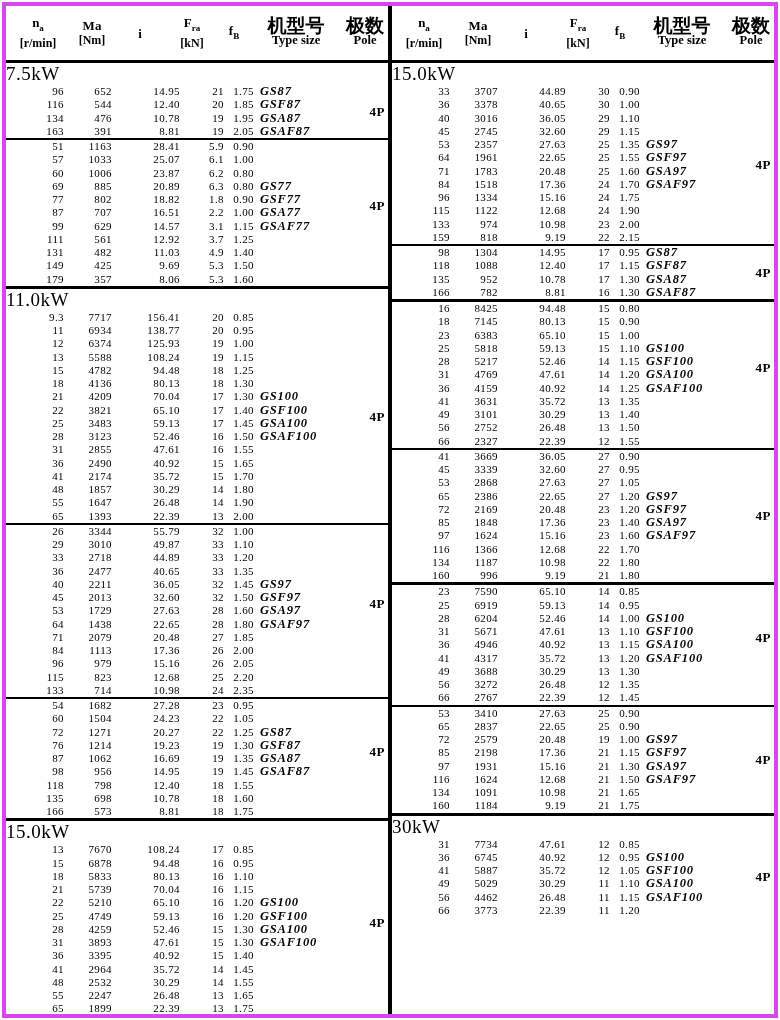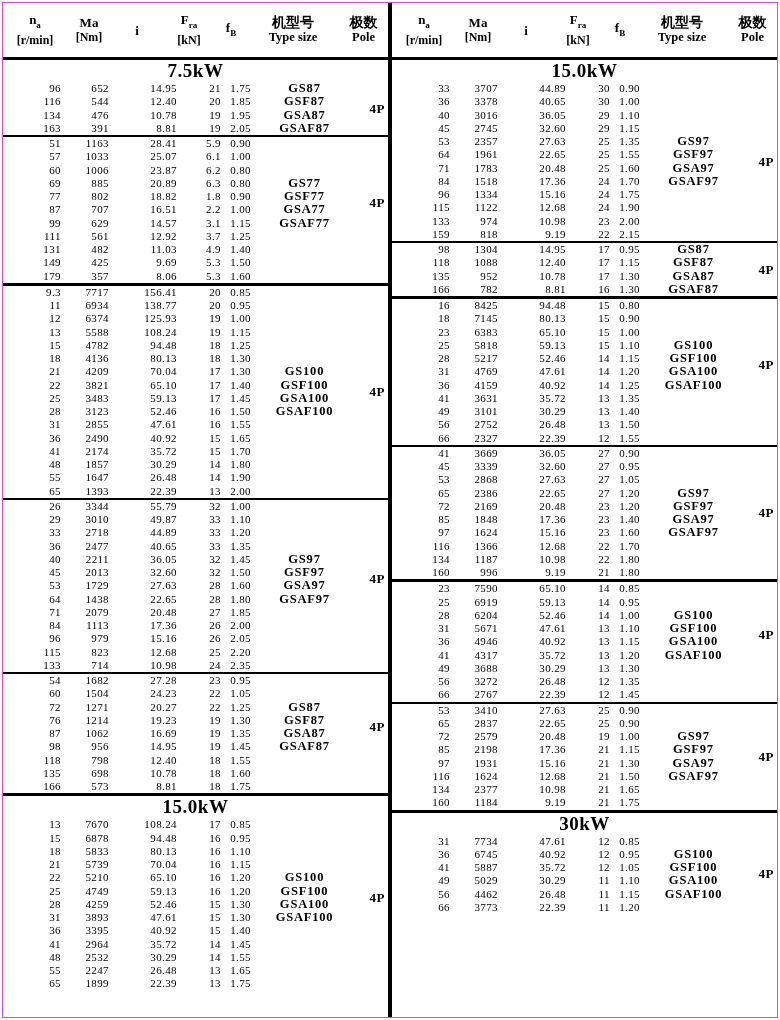--- a/index.html
+++ b/index.html
@@ -7,21 +7,21 @@
     position:relative;
     width:780px;height:1020px;
     background:#fdfdfb;
     box-sizing:border-box;
     overflow:hidden;
     font-family:"Liberation Serif","DejaVu Serif",serif;
     color:#000;
   }
   #frame{
     position:absolute;left:2px;top:2px;right:2px;bottom:2px;
-    border:1px solid #d946ef;
+    border:4px solid #d946ef;
     display:flex;
     box-sizing:border-box;
     background:#fff;
   }
   .half{
     width:50%;
     box-sizing:border-box;
     display:flex;flex-direction:column;
     overflow:hidden;
   }
@@ -34,57 +34,57 @@
     border-bottom:3px solid #000;
     display:grid;
     grid-template-columns:64px 44px 52px 52px 32px 92px 1fr;
     align-items:center;
     font-weight:bold;
     flex:0 0 auto;
   }
   .th{ text-align:center; font-size:13px; line-height:15px;}
   .th .unit{font-size:12px; font-weight:bold; display:block;}
   .th sub{font-size:9px;}
-  .th .zh{font-size:14px; display:block; font-family:"DejaVu Sans","Liberation Sans",sans-serif; font-weight:bold;}
+  .th .zh{font-size:19px; display:block; font-family:"DejaVu Sans","Liberation Sans",sans-serif; font-weight:bold;}
   .th .en{font-size:12.5px; display:block;}
 
   
   .section{flex:0 0 auto;}
   .section.bordered{border-top:3px solid #000;}
   .sec-title{
     font-size:19px;
-    font-weight:bold;
+    font-weight:normal;
     line-height:22px;
     height:22px;
     padding-left:0;
     letter-spacing:0.5px;
-    text-align:center;
   }
   .block{position:relative;}
   .block + .block{border-top:2px solid #000;}
   .row{
     display:grid;
     grid-template-columns:58px 48px 68px 44px 30px 6px 95px 1fr;
     height:13.25px;
     line-height:13.4px;
     align-items:center;
   }
   .c-num{
     text-align:right;
     font-size:11px;
     letter-spacing:0.4px;
     white-space:nowrap;
   }
   .c-type{
     grid-column:7;
-    text-align:center;
+    text-align:left;
     font-weight:bold;
     font-size:12.5px;
     letter-spacing:0.8px;
     white-space:nowrap;
+    font-style:italic;
   }
   .pole{
     position:absolute;
     right:3px;
     font-weight:bold;
     font-size:13px;
     letter-spacing:0.5px;
   }
 </style>
 </head>
@@ -239,20 +239,21 @@
                 <div class="c-num">179</div>
                 <div class="c-num">357</div>
                 <div class="c-num">8.06</div>
                 <div class="c-num">5.3</div>
                 <div class="c-num">1.60</div>
               </div>
               <div class="pole" style="top: 58.25px;">4P</div>
             </div>
           </div>
           <div class="section bordered">
+            <div class="sec-title">11.0kW</div>
             <div class="block">
               <div class="row">
                 <div class="c-num">9.3</div>
                 <div class="c-num">7717</div>
                 <div class="c-num">156.41</div>
                 <div class="c-num">20</div>
                 <div class="c-num">0.85</div>
               </div>
               <div class="row">
                 <div class="c-num">11</div>
@@ -1073,21 +1074,21 @@
               <div class="row">
                 <div class="c-num">116</div>
                 <div class="c-num">1624</div>
                 <div class="c-num">12.68</div>
                 <div class="c-num">21</div>
                 <div class="c-num">1.50</div>
                 <div class="c-type">GSAF97</div>
               </div>
               <div class="row">
                 <div class="c-num">134</div>
-                <div class="c-num">2377</div>
+                <div class="c-num">1091</div>
                 <div class="c-num">10.98</div>
                 <div class="c-num">21</div>
                 <div class="c-num">1.65</div>
               </div>
               <div class="row">
                 <div class="c-num">160</div>
                 <div class="c-num">1184</div>
                 <div class="c-num">9.19</div>
                 <div class="c-num">21</div>
                 <div class="c-num">1.75</div>

